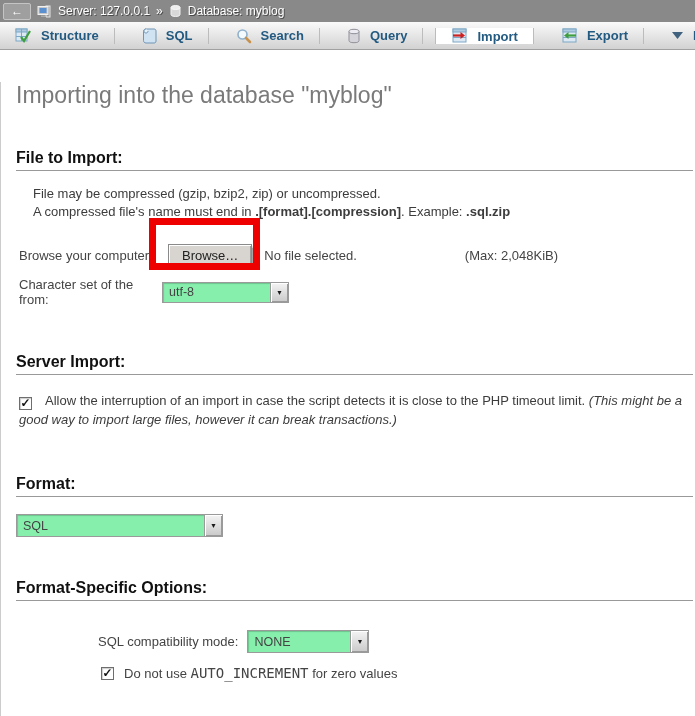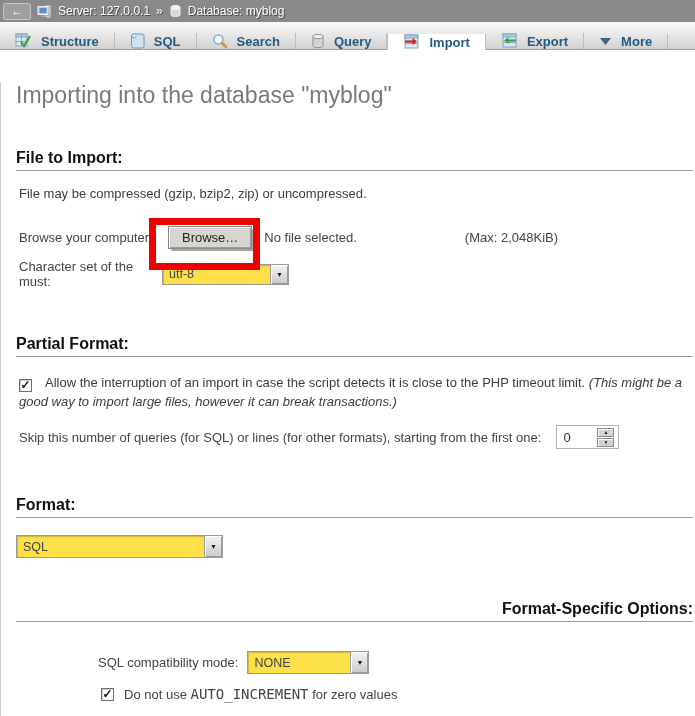--- a/index.html
+++ b/index.html
@@ -17,21 +17,21 @@
     border-radius:2px; display:flex; align-items:center; justify-content:center;
     color:#fff; font-size:12px; line-height:1; cursor:pointer;
   }
   .topbar .crumb { text-shadow:1px 1px 0 #4a4a4a; white-space:nowrap; }
   .topbar svg { display:block; }
 
   
   .tabbar {
     height:28px; background:linear-gradient(#fafafa,#d2d2d2);
     border-bottom:1px solid #a0a0a0;
-    display:flex; align-items:flex-end;
+    display:flex; align-items:center;gap:12px;
   }
   .tab {
     display:flex; align-items:center; gap:9px; padding:0 15px;
     border-right:1px solid #bcbcbc;
     color:#235a81; font-weight:bold; font-size:13px; cursor:pointer;
     white-space:nowrap;
   }
   .tab.active {
     background:#fff; margin-bottom:-1px; border-left:1px solid #bcbcbc;
   }
@@ -45,44 +45,44 @@
   .page-title {
     margin-top:32px; font-size:23px; font-weight:normal; color:#7a7a7a;
   }
   .section-head {
     font-size:16px; font-weight:bold; color:#111;
     border-bottom:1px solid #999; padding-bottom:3px;
   }
   .head-file    { margin-top:40px; }
   .head-partial { margin-top:46px; }
   .head-format  { margin-top:46px; }
-  .head-fso     { margin-top:42px;text-align:right; }
-
-  .pline { margin-left:3px; line-height:18px; color:#3c3c3c; }
+  .head-fso     { margin-top:42px; }
+
+  .pline { margin-left:17px; line-height:18px; color:#3c3c3c; }
   .p1 { margin-top:14px; }
   .bold { font-weight:bold; }
 
   .row { display:flex; align-items:center; margin-left:3px; }
   .browse-row { margin-top:21px; height:26px; }
   .browse-label { width:149px; }
   .browse-btn {
     padding:3px 13px; font-size:13px; color:#222;
     background:#d8d5d1; border:1px solid #8a8a8a;
     box-shadow:inset 1px 1px 0 #fff, inset -1px -1px 0 #9c9c9c, 1.5px 1.5px 1px rgba(0,0,0,.35);
     cursor:pointer;
   }
   .no-file { margin-left:12px; }
   .max-size { margin-left:108px; }
 
   .charset-row { margin-top:9px; }
   .charset-label { width:143px; }
 
   
   .sel {
-    display:inline-flex; align-items:stretch; background:#fde047;
+    display:inline-flex; align-items:stretch; background:#86efac;
     border:1px solid #9a9a9a; height:21px; cursor:pointer;
     box-shadow:inset 1px 1px 1px rgba(0,0,0,.18);
   }
   .sel-value { flex:1; display:flex; align-items:center; padding-left:6px; font-size:12.5px; color:#444; }
   .sel-arrow {
     width:18px; display:flex; align-items:center; justify-content:center;
     background:linear-gradient(#f4f4f4,#c9c9c9); border-left:1px solid #9a9a9a;
     box-shadow:inset 1px 1px 0 #fff, inset -1px -1px 0 #9a9a9a;
     font-size:7px; color:#1a1a1a;
   }
@@ -241,60 +241,49 @@
   </div>
 </div>
 
 <div class="content">
 
   <h1 class="page-title">Importing into the database "myblog"</h1>
 
   <div class="section-head head-file">File to Import:</div>
 
   <div class="pline p1">File may be compressed (gzip, bzip2, zip) or uncompressed.</div>
+  <div class="pline">
+    <span>A compressed file's name must end in </span><span class="bold">.[format].[compression]</span><span>. Example: </span><span class="bold">.sql.zip</span>
+  </div>
 
   <div class="row browse-row">
     <span class="browse-label">Browse your computer:</span>
     <button class="browse-btn">Browse…</button>
     <span class="no-file">No file selected.</span>
     <span class="max-size">(Max: 2,048KiB)</span>
   </div>
 
   <div class="row charset-row">
-    <span class="charset-label">Character set of the must:</span>
+    <span class="charset-label">Character set of the from:</span>
     <div class="sel sel-charset">
       <span class="sel-value">utf-8</span>
       <span class="sel-arrow">
           <span>▼</span>
         </span>
     </div>
   </div>
 
-  <div class="section-head head-partial">Partial Format:</div>
+  <div class="section-head head-partial">Server Import:</div>
 
   <div class="allow-block">
     <span class="cb">
         <span>✓</span>
       </span><span>Allow the interruption of an import in case the script detects it is close to the PHP timeout limit. </span><span class="italic">(This might be a good way to import large files, however it can break transactions.)</span>
   </div>
 
-  <div class="row skip-row">
-    <span class="skip-label">Skip this number of queries (for SQL) or lines (for other formats), starting from the first one:</span>
-    <div class="spinner">
-      <span class="spin-value">0</span>
-      <span class="spin-btns">
-        <span class="spin-btn">
-            <span>▲</span>
-          </span>
-        <span class="spin-btn">
-            <span>▼</span>
-          </span>
-      </span>
-    </div>
-  </div>
 
   <div class="section-head head-format">Format:</div>
 
   <div class="row format-sel-row" style="margin-left:0;">
     <div class="sel sel-format">
       <span class="sel-value">SQL</span>
       <span class="sel-arrow">
           <span>▼</span>
         </span>
     </div>

